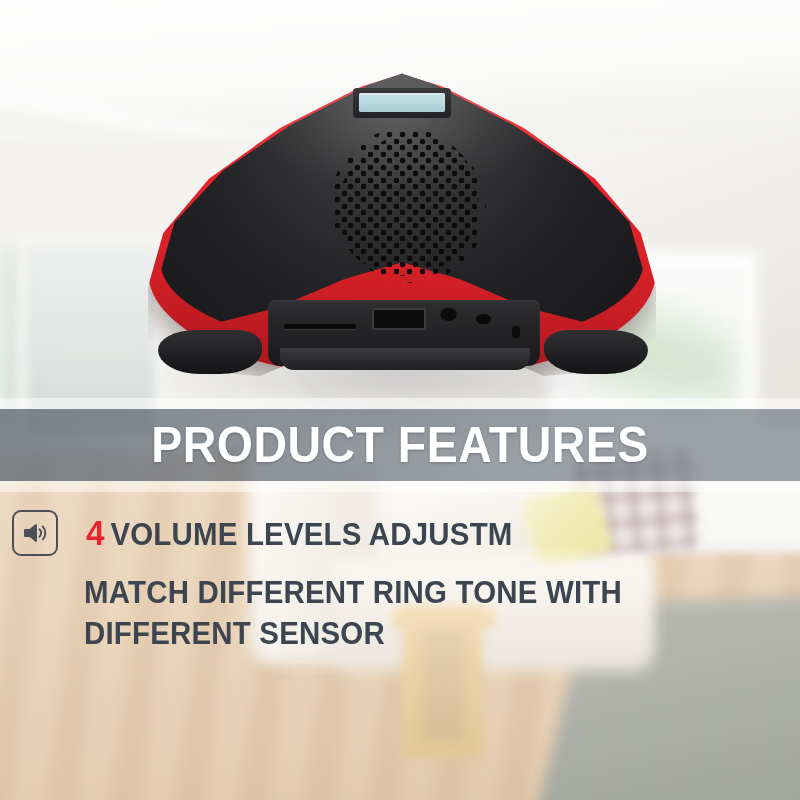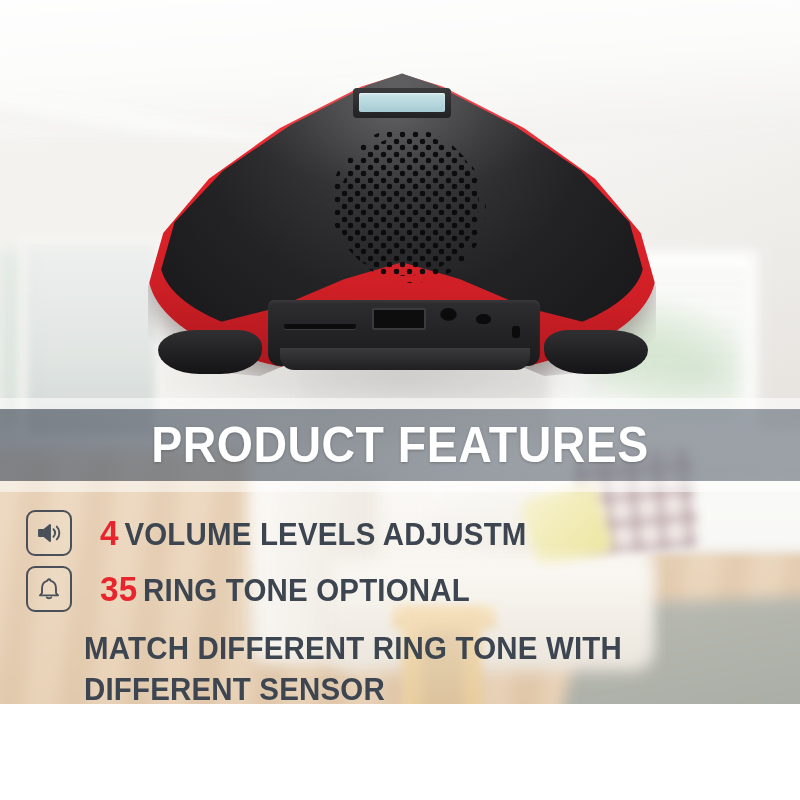--- a/index.html
+++ b/index.html
@@ -8,21 +8,21 @@
     padding: 0;
     background: #ffffff;
   }
   body {
     font-family: "Liberation Sans", sans-serif;
   }
 
   #poster {
     position: relative;
     width: 800px;
-    height: 704px;
+    height: 800px;
     overflow: hidden;
     background: #efeae4;
   }
 
   
   .bg-layer { position: absolute; inset: 0; overflow: hidden; }
 
   .bg-wall {
     position: absolute;
     left: 0; top: 0; width: 800px; height: 470px;
@@ -360,21 +360,21 @@
   
   .features {
     position: absolute;
     left: 0; top: 505px; width: 800px;
   }
   .feature-row {
     position: relative;
     display: flex;
     align-items: center;
     height: 56px;
-    padding-left: 26px;
+    padding-left: 12px;
   }
 
   .ficon {
     width: 42px; height: 42px;
     flex: 0 0 42px;
     border: 2px solid #4a5059;
     border-radius: 9px;
     display: flex; align-items: center; justify-content: center;
     background: rgba(255,255,255,.06);
     margin-right: 6px;
@@ -480,31 +480,20 @@
           <path d="M3 9 L8 9 L14 4 L14 20 L8 15 L3 15 Z" fill="#4a5059" stroke="#4a5059"></path>
           <path d="M17.5 8.2 C19.6 10.2 19.6 13.8 17.5 15.8"></path>
           <path d="M20.8 5.6 C24.2 9 24.2 15 20.8 18.4"></path>
         </svg>
       </div>
       <div class="ftext">
         <span class="num num-lead">4</span><span>VOLUME LEVELS ADJUSTM</span>
       </div>
     </div>
 
-    <div class="feature-row">
-      <div class="ficon">
-        <svg width="26" height="26" viewBox="0 0 26 26" fill="none" stroke="#4a5059" stroke-width="1.9" stroke-linecap="round" stroke-linejoin="round">
-          <path d="M13 3.2 C13.9 3.2 14.4 3.8 14.4 4.6 C18 5.5 20 8.6 20 12.4 L20 17 L22 19.4 L4 19.4 L6 17 L6 12.4 C6 8.6 8 5.5 11.6 4.6 C11.6 3.8 12.1 3.2 13 3.2 Z"></path>
-          <path d="M10.8 21.4 C11.3 22.6 14.7 22.6 15.2 21.4"></path>
-        </svg>
-      </div>
-      <div class="ftext">
-        <span class="num num-lead">35</span><span>RING TONE OPTIONAL</span>
-      </div>
-    </div>
 
 
     <div class="feature-block">MATCH DIFFERENT RING TONE WITH
 DIFFERENT SENSOR</div>
 
   </div>
 
 </div>
 
 </body></html>

